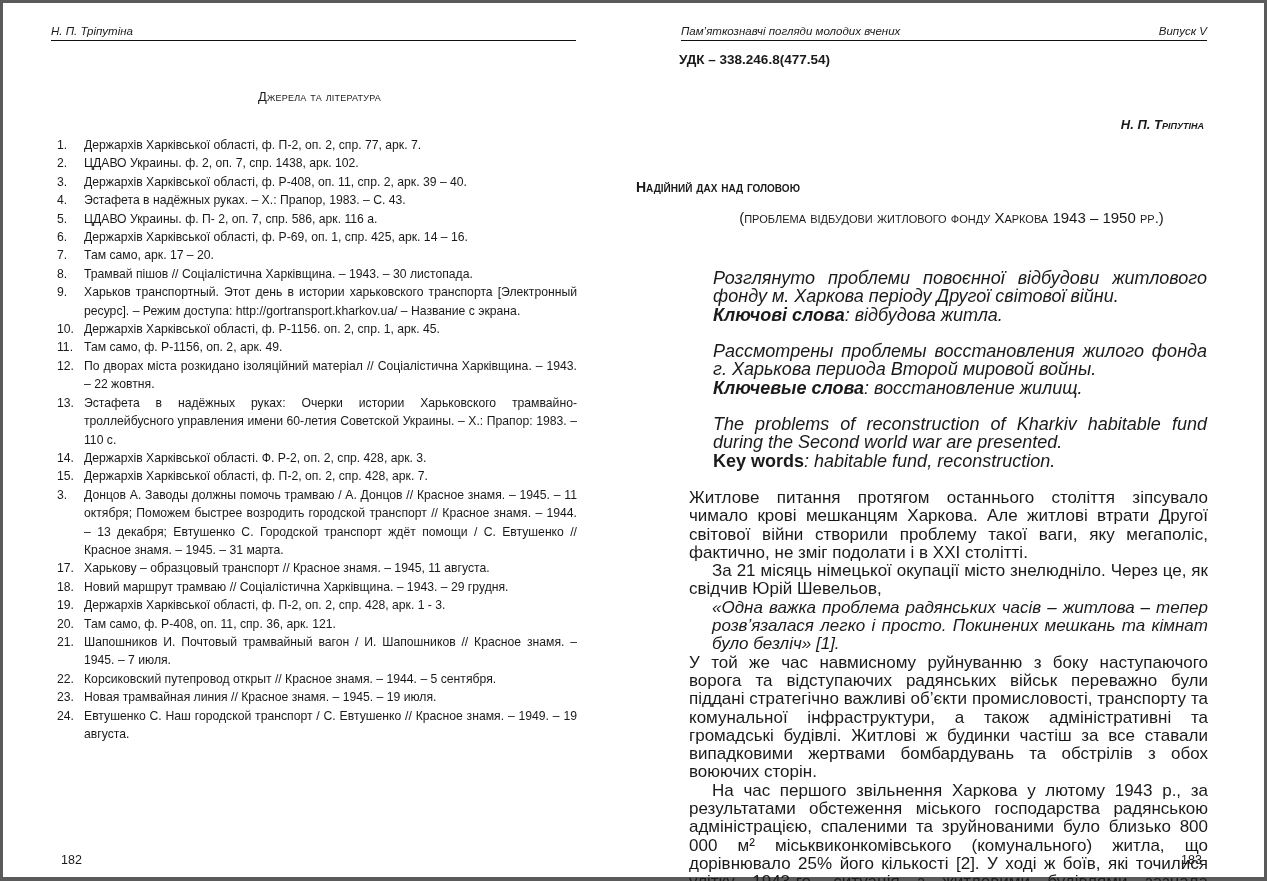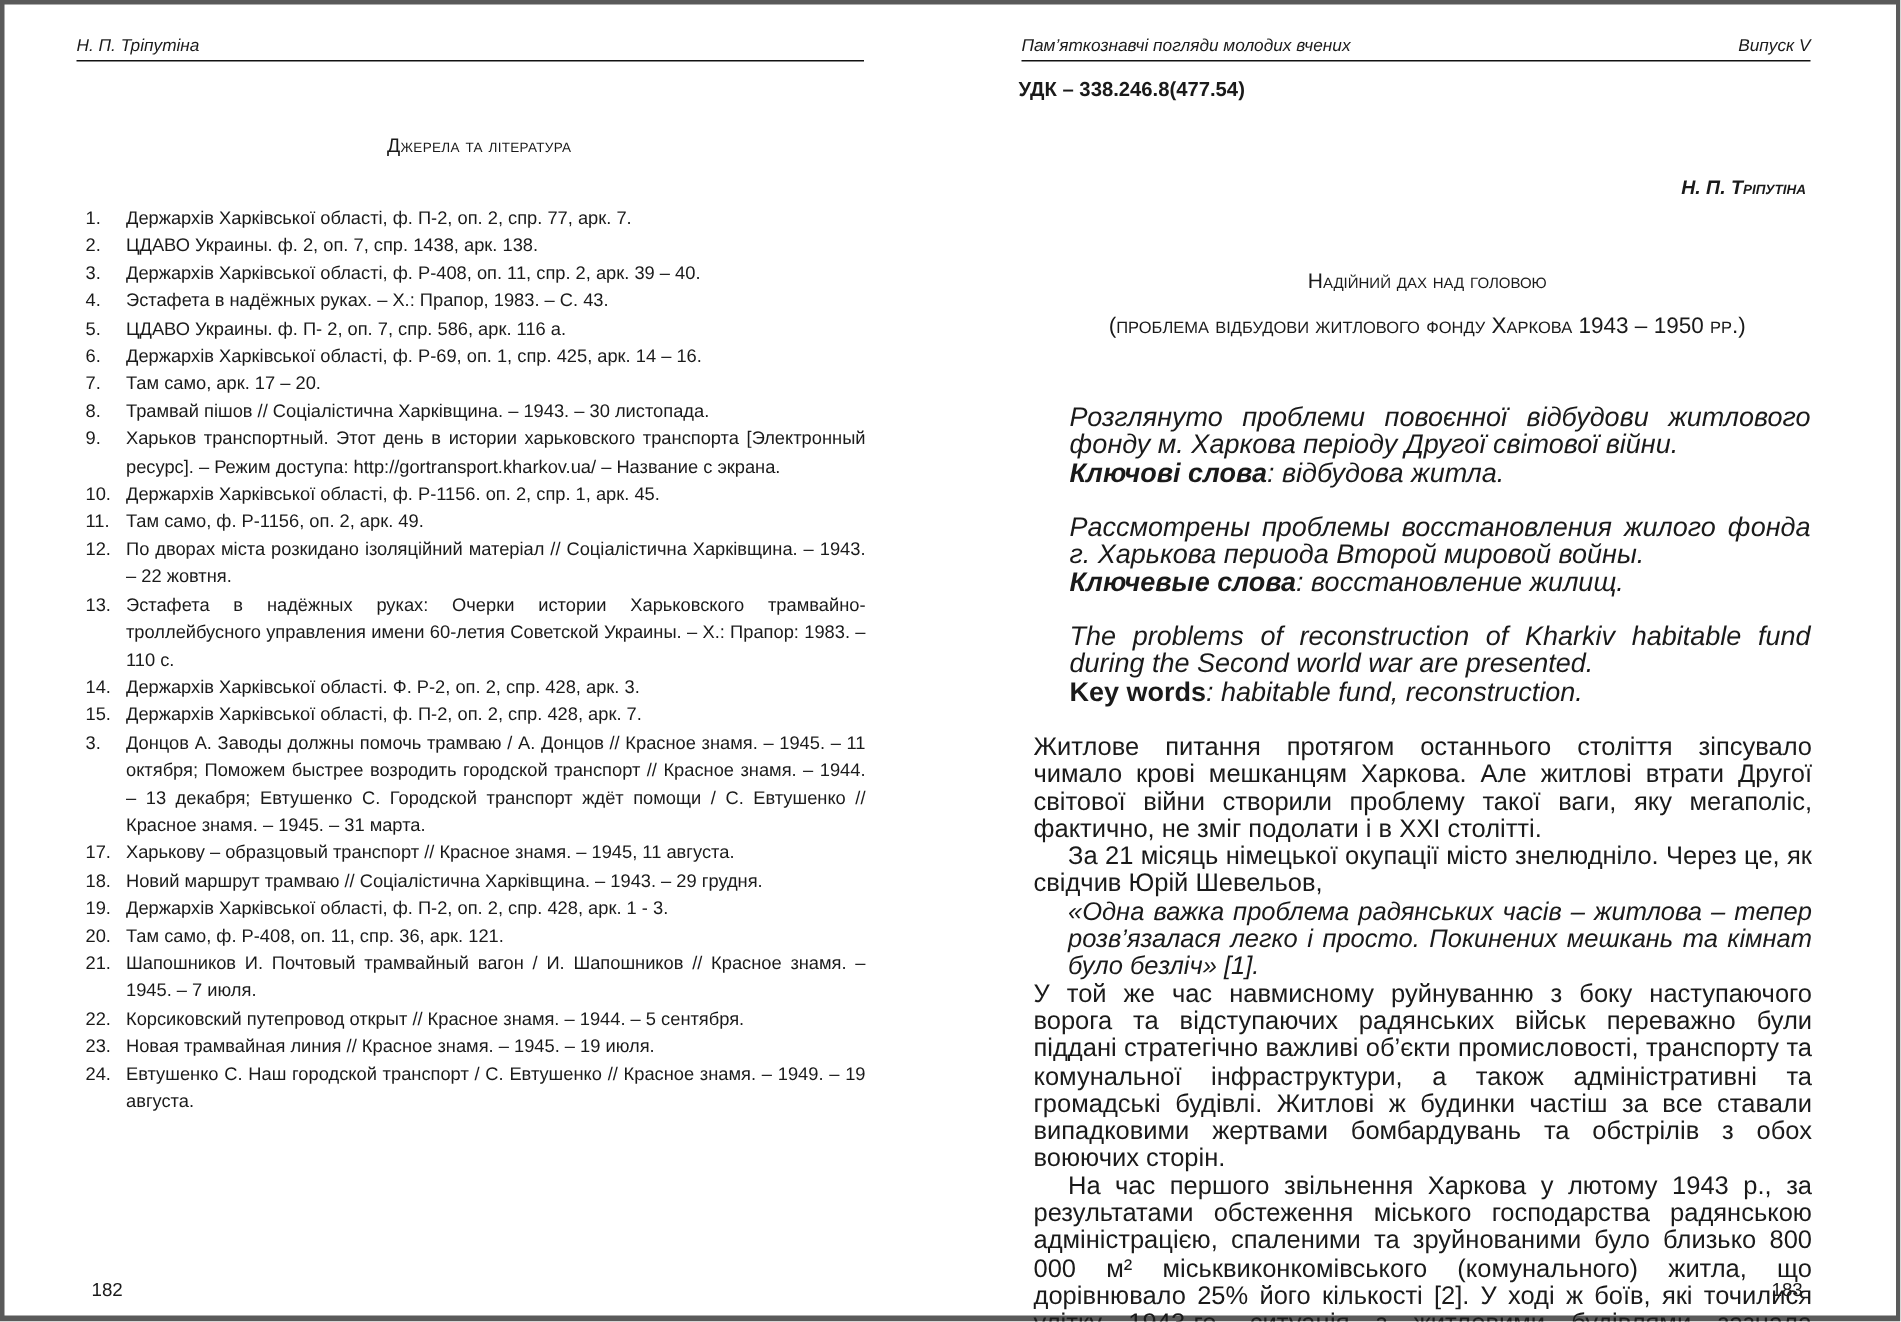--- a/index.html
+++ b/index.html
@@ -48,22 +48,22 @@
   .udk {
     position: absolute; top: 49px; left: 43px;
     font-weight: bold; font-size: 13.5px;
   }
   .author {
     position: absolute; top: 114px; right: 63px;
     font-weight: bold; font-style: italic; font-size: 13px;
     font-variant: small-caps;
   }
   .article-title {
-    position: absolute; top: 176px; left: 0; width: 631px; text-align: center;
-    font-weight: normal; font-size: 14px; font-variant: small-caps;
+    position: absolute; top: 176px; left: 0; width: 631px; text-align: left;
+    font-weight: bold; font-size: 14px; font-variant: small-caps;
   }
   .article-subtitle {
     position: absolute; top: 206px; left: 0; width: 631px; text-align: center;
     font-size: 15px; font-variant: small-caps;
   }
   .abstract {
     position: absolute; left: 77px; width: 494px;
     font-size: 18px; line-height: 18.4px; font-style: italic;
     text-align: justify;
   }
@@ -89,21 +89,21 @@
   <div class="page left">
     <div class="running-head">
       <span>Н. П. Тріпутіна</span>
       <span></span>
     </div>
 
     <div class="section-title">Джерела та література</div>
 
     <ol class="refs" id="refs">
         <li><span class="num">1.</span><span>Держархів Харківської області, ф. П-2, оп. 2, спр. 77, арк. 7.</span></li>
-        <li><span class="num">2.</span><span>ЦДАВО Украины. ф. 2, оп. 7, спр. 1438, арк. 138.</span></li>
+        <li><span class="num">2.</span><span>ЦДАВО Украины. ф. 2, оп. 7, спр. 1438, арк. 102.</span></li>
         <li><span class="num">3.</span><span>Держархів Харківської області, ф. Р-408, оп. 11, спр. 2, арк. 39 – 40.</span></li>
         <li><span class="num">4.</span><span>Эстафета в надёжных руках. – Х.: Прапор, 1983. – С. 43.</span></li>
         <li><span class="num">5.</span><span>ЦДАВО Украины. ф. П- 2, оп. 7, спр. 586, арк. 116 а.</span></li>
         <li><span class="num">6.</span><span>Держархів Харківської області, ф. Р-69, оп. 1, спр. 425, арк. 14 – 16.</span></li>
         <li><span class="num">7.</span><span>Там само, арк. 17 – 20.</span></li>
         <li><span class="num">8.</span><span>Трамвай пішов // Соціалістична Харківщина. – 1943. – 30 листопада.</span></li>
         <li><span class="num">9.</span><span>Харьков транспортный. Этот день в истории харьковского транспорта [Электронный ресурс]. – Режим доступа: http://gortransport.kharkov.ua/ – Название с экрана.</span></li>
         <li><span class="num">10.</span><span>Держархів Харківської області, ф. Р-1156. оп. 2, спр. 1, арк. 45.</span></li>
         <li><span class="num">11.</span><span>Там само, ф. Р-1156, оп. 2, арк. 49.</span></li>
         <li><span class="num">12.</span><span>По дворах міста розкидано ізоляційний матеріал // Соціалістична Харківщина. – 1943. – 22 жовтня.</span></li>

